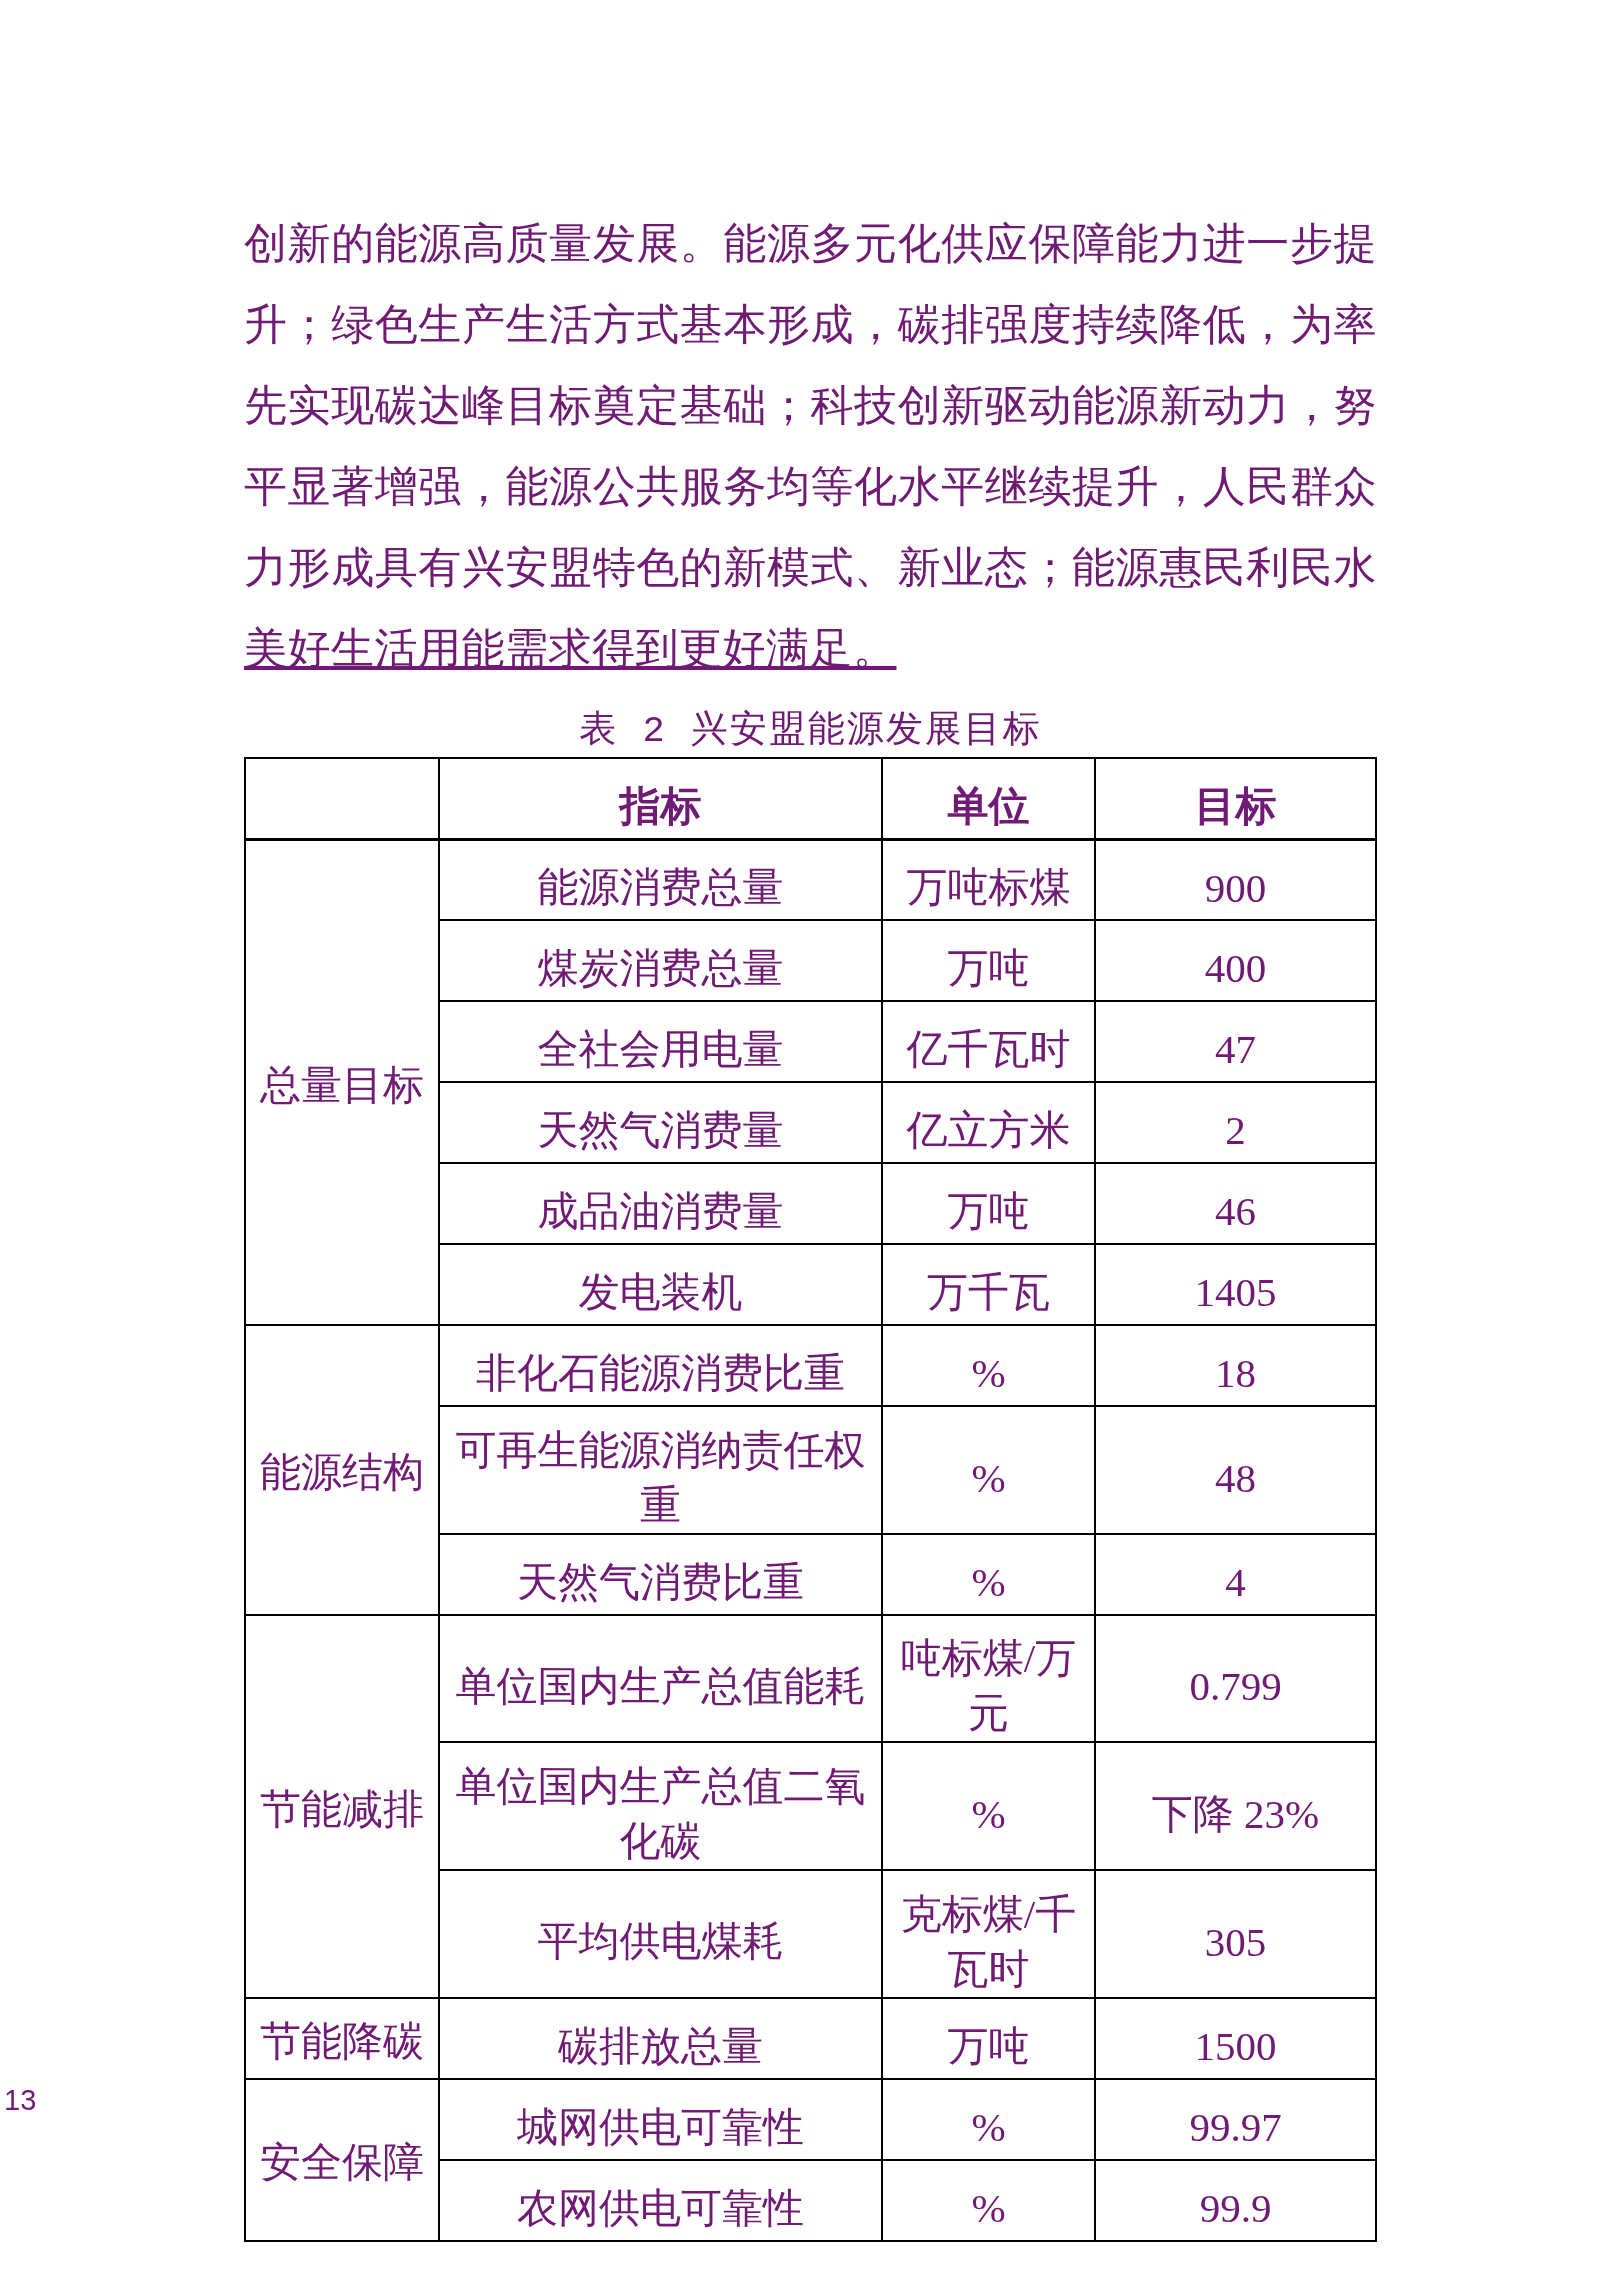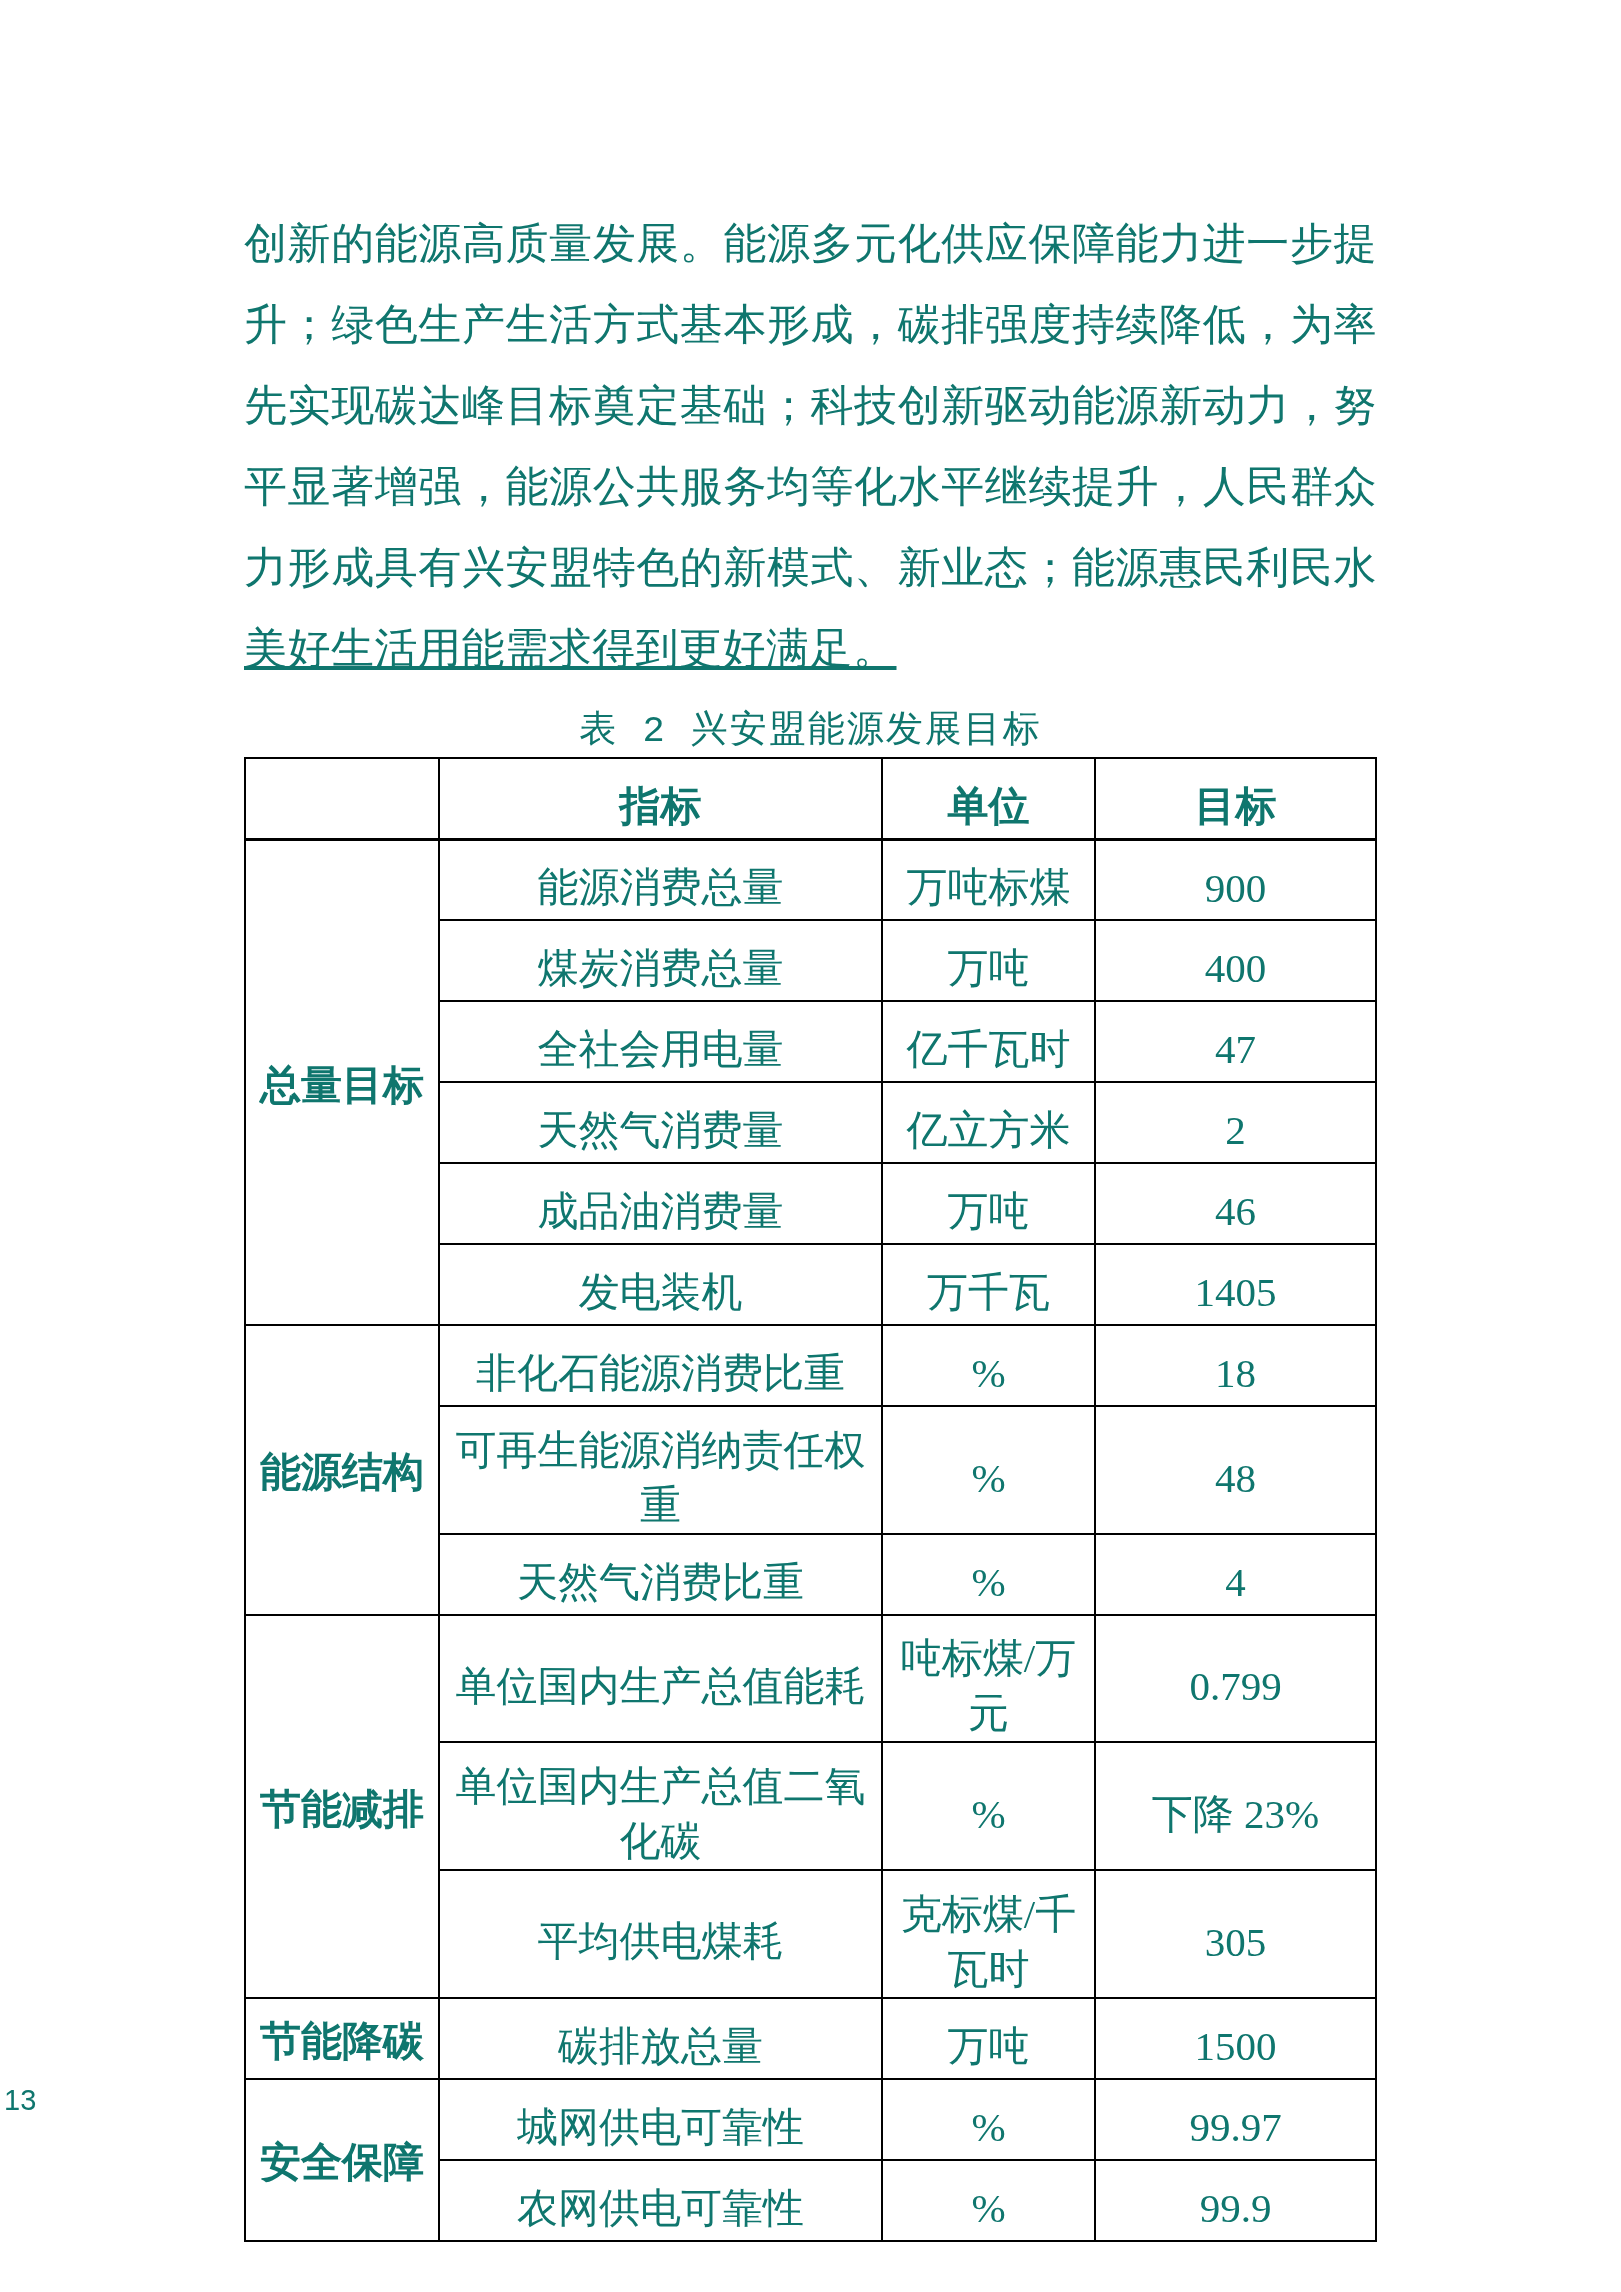--- a/index.html
+++ b/index.html
@@ -7,21 +7,21 @@
     padding: 0;
     background: #888;
   }
   .page {
     position: relative;
     width: 1621px;
     height: 2293px;
     margin: 0 auto;
     background: #ffffff;
     font-family: "Liberation Serif", serif;
-    color: #0f766e;
+    color: #701a75;
     overflow: hidden;
   }
 
   
   .paragraph {
     position: absolute;
     left: 244px;
     top: 203px;
     width: 1133px;
     font-size: 43px;
@@ -82,21 +82,21 @@
     height: 81px;
     box-sizing: border-box;
     overflow: hidden;
   }
   .goal-table { border: 2.9px solid #000; }
   .goal-table thead th {
     border-bottom: 3.9px solid #000;
     font-weight: bold;
   }
   .goal-table td.group-cell {
-    font-weight: bold;
+    font-weight: normal;
     padding-top: 6px;
     margin-left: 47px;
   }
   .goal-table tr { height: 81px; }
 
   
   .footer {
     position: absolute;
     left: 4px;
     top: 2084px;

